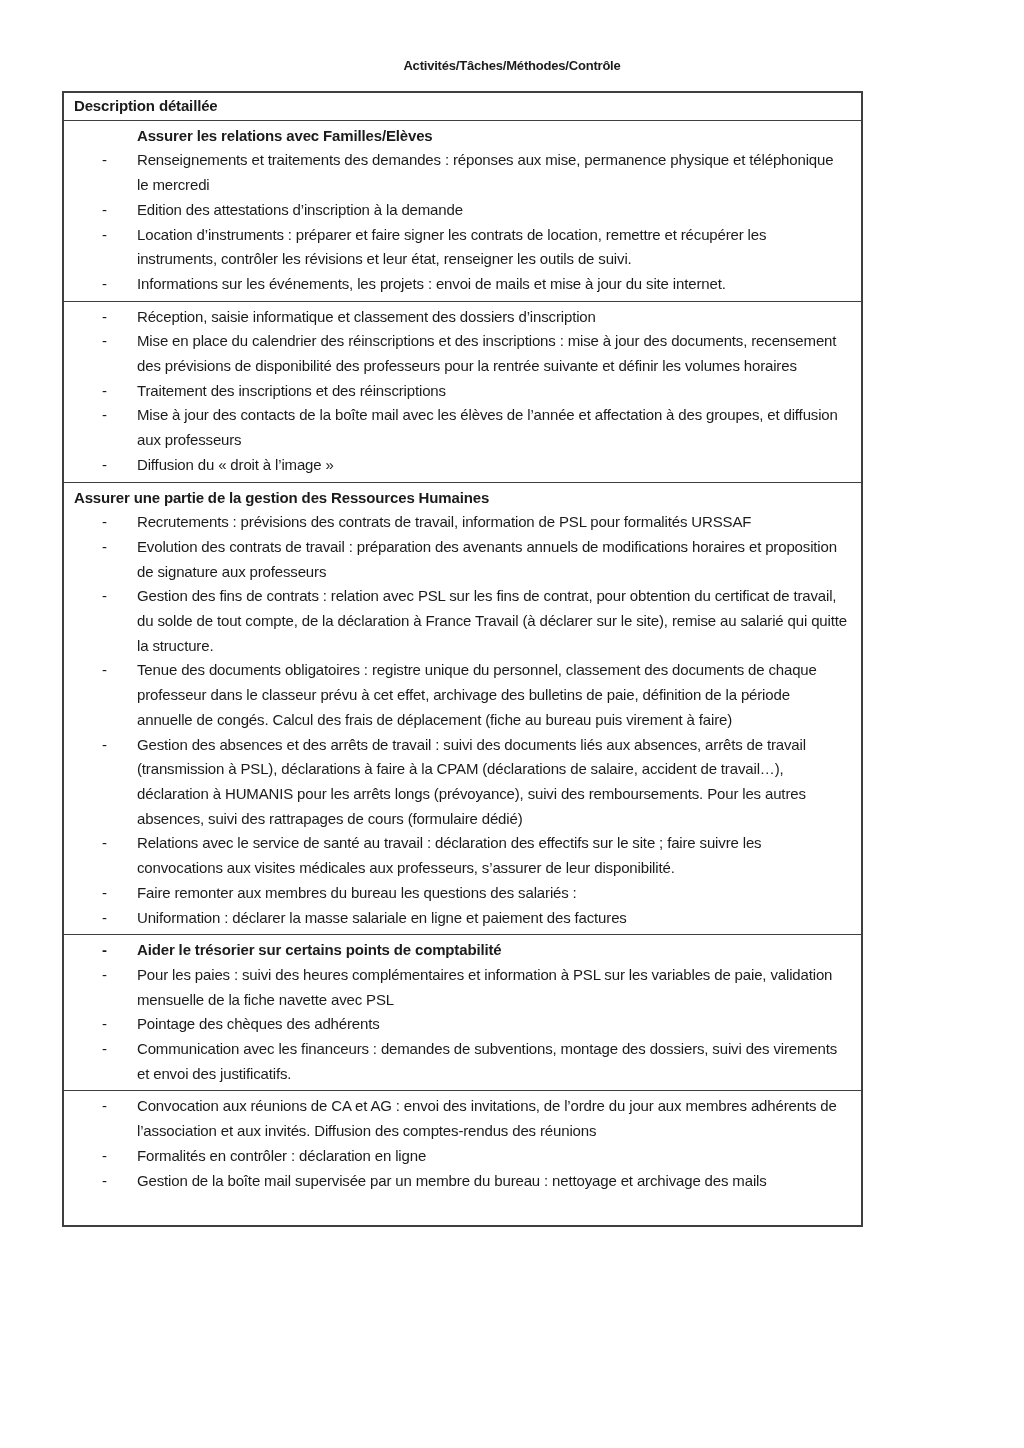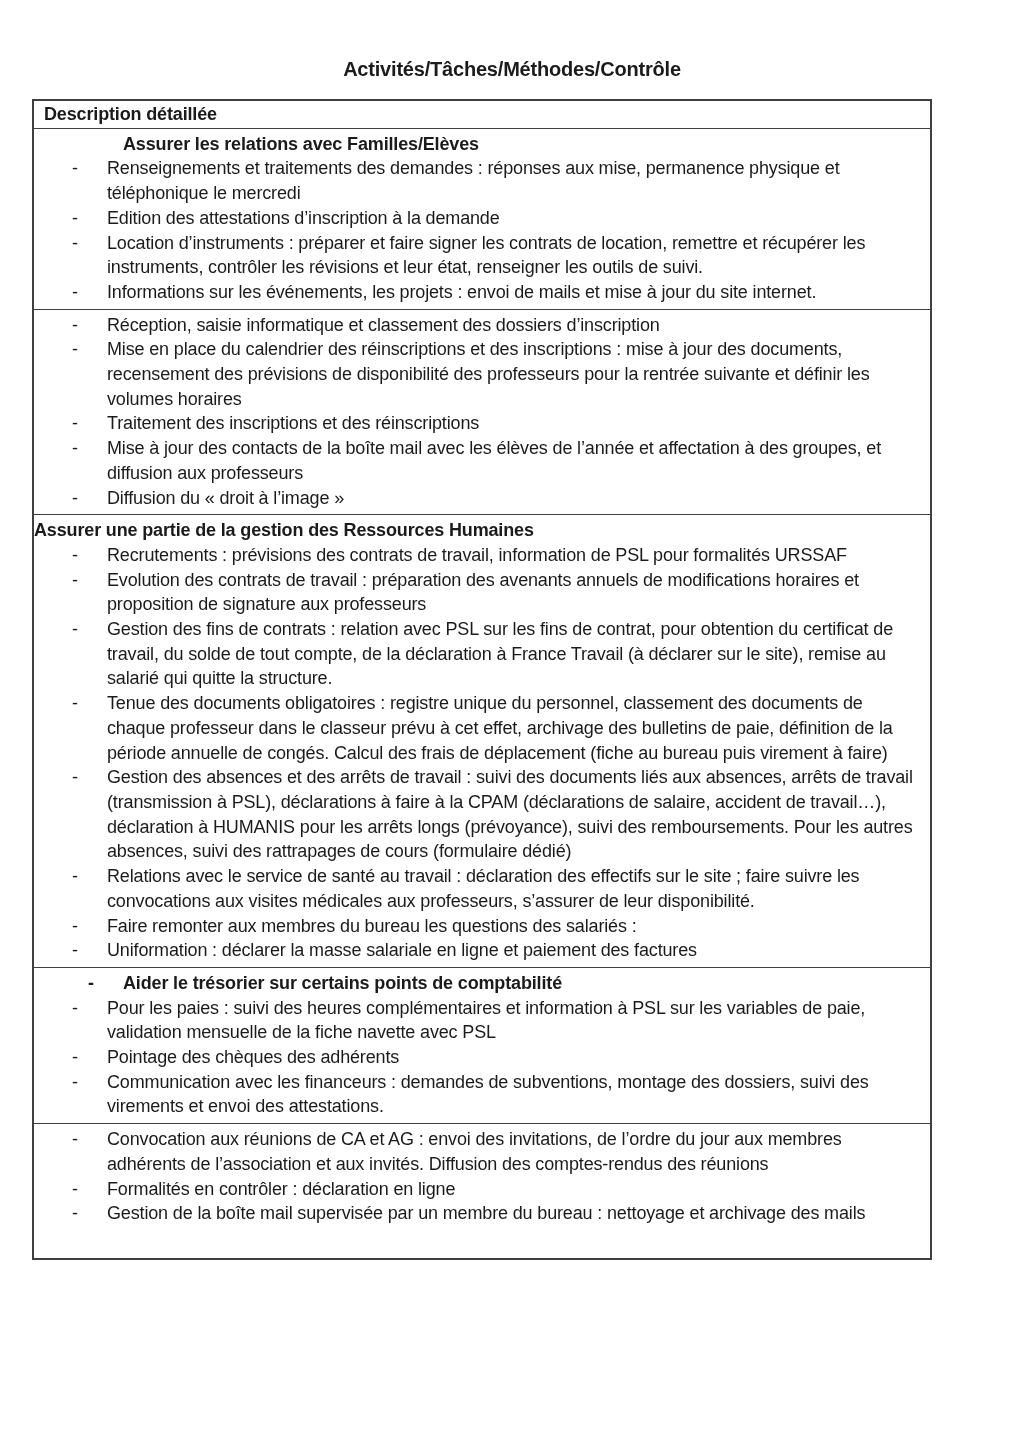--- a/index.html
+++ b/index.html
@@ -11,57 +11,57 @@
     width: 1024px;
     height: 1448px;
     font-family: "Liberation Sans", sans-serif;
     color: #1b1b1b;
     position: relative;
     overflow: hidden;
   }
   .doc-title {
     margin: 58px 0 18px 0;
     text-align: center;
-    font-size: 20px;
+    font-size: 13px;
     font-weight: bold;
     letter-spacing: -0.2px;
   }
   .task-table {
-    margin-left: 32px;
-    width: 900px;
+    margin-left: 62px;
+    width: 801px;
     box-sizing: border-box;
     border: 2px solid #3f3f3f;
-    font-size: 18px;
+    font-size: 15px;
     letter-spacing: -0.15px;
     line-height: 24.7px;
   }
   .table-header {
     font-weight: bold;
     padding: 1px 8px 1px 10px;
     border-bottom: 1.5px solid #3f3f3f;
   }
   .table-row {
     padding: 3px 0 4px 0;
   }
   .table-row + .table-row {
     border-top: 1.5px solid #3f3f3f;
   }
   .table-row:last-child {
     padding-bottom: 32px;
   }
   .section-heading {
     display: flex;
     font-weight: bold;
-    padding-left: 52px;
+    padding-left: 36px;
   }
   .section-heading.v-indented .dash {
     visibility: hidden;
   }
   .section-heading.v-left {
-    padding-left: 0;
+    padding-left: 10px;
   }
   .bullet-item {
     display: flex;
     padding-left: 36px;
   }
   .dash {
     flex: none;
     width: 37px;
     box-sizing: border-box;
     padding-left: 2px;
@@ -198,21 +198,21 @@
     <span class="item-text">Pour les paies : suivi des heures complémentaires et information à PSL sur les variables de paie, validation mensuelle de la fiche navette avec PSL</span>
   </div>
 
   <div class="bullet-item">
     <span class="dash">-</span>
     <span class="item-text">Pointage des chèques des adhérents</span>
   </div>
 
   <div class="bullet-item">
     <span class="dash">-</span>
-    <span class="item-text">Communication avec les financeurs : demandes de subventions, montage des dossiers, suivi des virements et envoi des attestations.</span>
+    <span class="item-text">Communication avec les financeurs : demandes de subventions, montage des dossiers, suivi des virements et envoi des justificatifs.</span>
   </div>
 </div>
   </section>
 
   <section class="table-row">
     <div class="items">
   <div class="bullet-item">
     <span class="dash">-</span>
     <span class="item-text">Convocation aux réunions de CA et AG : envoi des invitations, de l’ordre du jour aux membres adhérents de l’association et aux invités. Diffusion des comptes-rendus des réunions</span>
   </div>

